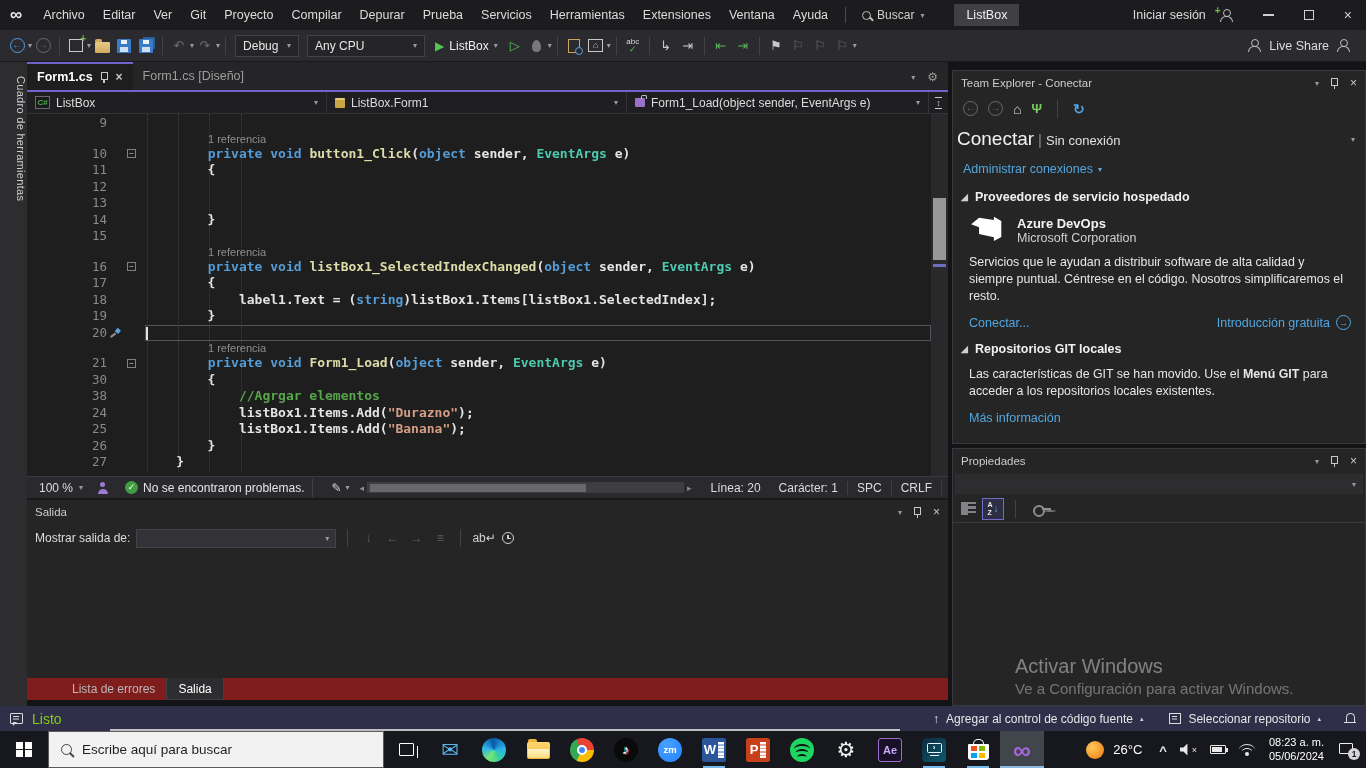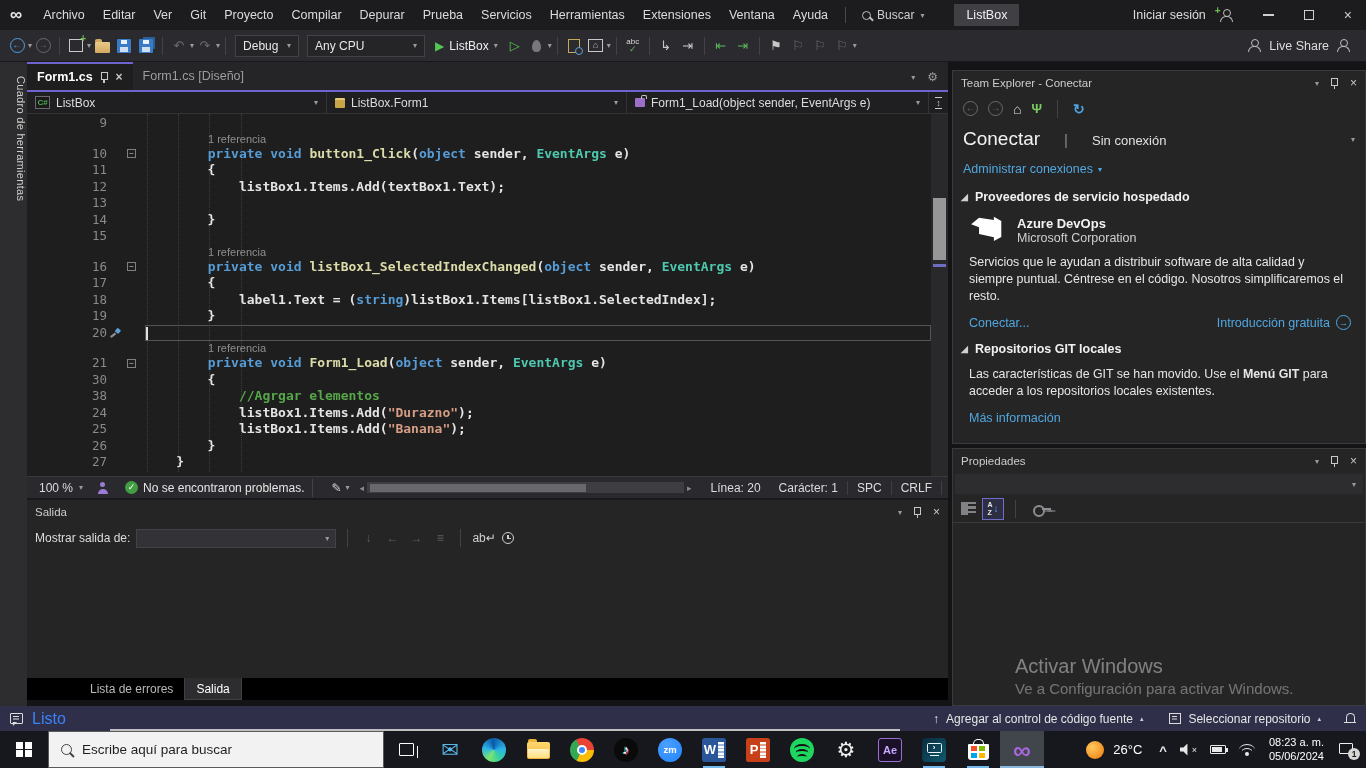--- a/index.html
+++ b/index.html
@@ -150,32 +150,32 @@
   .outcombo { width:200px; height:19px; background:#333337; border:1px solid #434347; display:flex; align-items:center; padding:0 6px; }
   .outcombo .car { margin-left:auto; }
   .oi { font-size:12px; color:#5F5F63; min-width:18px; text-align:center; }
   .oi.en { color:#CFCFCF; }
   .clockicon { position:relative; width:12px; height:12px; border:1.4px solid #CFCFCF; border-radius:50%; }
   .clockicon::before { content:""; position:absolute; left:4.5px; top:2px; width:1.3px; height:4px; background:#CFCFCF; }
   .clockicon::after { content:""; position:absolute; left:5px; top:5px; width:3px; height:1.3px; background:#CFCFCF; }
   .outcontent { flex:1; background:#252526; }
 
   
-  .bottomtabs { height:22px; background:#000000; display:flex; align-items:stretch; padding-left:52px; }
+  .bottomtabs { height:22px; background:#7f1d1d; display:flex; align-items:stretch; padding-left:34px; }
   .btab { display:flex; align-items:center; padding:0 11px; font-size:12px; color:#B8B8B8; }
   .btab.active { background:#2D2D30; color:#FFFFFF; border:1px solid #3F3F46; border-top:none; }
   .centerbottomgap { height:6px; background:#141416; }
 
   
   .tepanel { height:374px; background:#252526; border:1px solid #3A3A3E; display:flex; flex-direction:column; overflow:hidden; }
   .tetools { height:27px; display:flex; align-items:center; gap:10px; padding:0 10px; }
   .homeicon { color:#DCDCDC; font-size:14px; }
   .plugicon { color:#7CCB62; font-size:13px; font-weight:bold; }
   .refreshicon { color:#4FA3E0; font-size:14px; font-weight:bold; }
-  .teheading { display:flex; align-items:baseline; gap:24px; padding:6px 10px 4px 10px; }
+  .teheading { display:flex; align-items:baseline; gap:4px; padding:6px 10px 4px 4px; }
   .teheading .h { font-size:19px; color:#F2F2F2; font-weight:400; }
   .teheading .bar { color:#8A8A8A; font-size:15px; }
   .teheading .s { font-size:13px; color:#E0E0E0; }
   .teheading .car { margin-left:auto; align-self:center; }
   .link { color:#51A7E0; font-size:12.5px; }
   .telink { padding:8px 10px 4px 10px; display:flex; align-items:center; gap:5px; }
   .telink .car { color:#51A7E0; }
   .tesection { display:flex; align-items:center; gap:7px; padding:10px 10px 4px 8px; font-weight:bold; font-size:12.5px; color:#F0F0F0; }
   .tri { font-size:9px; color:#D0D0D0; }
   .azcard { padding:6px 14px 0 16px; }
@@ -206,21 +206,21 @@
   .watermark { position:absolute; right:18px; bottom:8px; width:332px; text-align:left; }
   .wm1 { font-size:20px; color:rgba(255,255,255,.42); font-weight:300; }
   .wm2 { font-size:15px; color:rgba(255,255,255,.36); margin-top:2px; }
 
   
   .statusbar { height:25px; background:#2F2F4A; display:flex; align-items:center; padding:0 10px; position:relative; }
   .statusbar::after { content:""; position:absolute; left:110px; bottom:0; width:790px; height:2px; background:#D8D8D8; opacity:.85; }
   .fbicon { position:relative; width:13px; height:11px; border:1.4px solid #DCDCDC; border-radius:1px; margin-right:9px; }
   .fbicon::before { content:""; position:absolute; left:2px; top:2px; width:6px; height:1.2px; background:#DCDCDC; box-shadow:0 2.5px 0 #DCDCDC; }
   .fbicon::after { content:""; position:absolute; left:1px; bottom:-4px; border:3px solid transparent; border-top-color:#DCDCDC; border-left-color:#DCDCDC; transform:scale(.7); }
-  .sbtext { font-size:16px; color:#3b82f6; }
+  .sbtext { font-size:14px; color:#84cc16; }
   .sbright { margin-left:auto; display:flex; align-items:center; gap:10px; }
   .sbitem { display:flex; align-items:center; gap:7px; padding:0 8px; font-size:12px; color:#E6E6E6; }
   .uparrow { font-size:12px; color:#E6E6E6; }
   .tinytri { font-size:7px; color:#CFCFCF; }
   .repoicon { position:relative; width:12px; height:11px; border:1.4px solid #DCDCDC; }
   .repoicon::before { content:""; position:absolute; left:2px; top:2px; width:5px; height:1.2px; background:#DCDCDC; box-shadow:0 2.5px 0 #DCDCDC; }
   .bellicon { position:relative; width:11px; height:11px; margin-left:6px; }
   .bellicon::before { content:""; position:absolute; left:1px; top:0; width:7px; height:8px; border:1.4px solid #DCDCDC; border-bottom:none; border-radius:5px 5px 0 0; }
   .bellicon::after { content:""; position:absolute; left:-1px; bottom:1px; width:12px; height:1.4px; background:#DCDCDC; }
 
@@ -493,21 +493,20 @@
               <span class="codetext"><span class="tk-p">        </span><span class="tk-k">private</span><span class="tk-p"> </span><span class="tk-k">void</span><span class="tk-p"> </span><span class="tk-m">button1_Click</span><span class="tk-p">(</span><span class="tk-k">object</span><span class="tk-p"> sender, </span><span class="tk-t">EventArgs</span><span class="tk-p"> e)</span></span>
             </div>
             <div class="row code">
               <span class="gut">11</span>
               <span class="fold"></span>
               <span class="codetext"><span class="tk-p">        {</span></span>
             </div>
             <div class="row code">
               <span class="gut">12</span>
               <span class="fold"></span>
-              <span class="codetext"><span class="tk-p">            listBox1.Items.Add(textBox1.Text);</span></span>
             </div>
             <div class="row code">
               <span class="gut">13</span>
               <span class="fold"></span>
             </div>
             <div class="row code">
               <span class="gut">14</span>
               <span class="fold"></span>
               <span class="codetext"><span class="tk-p">        }</span></span>
             </div>

